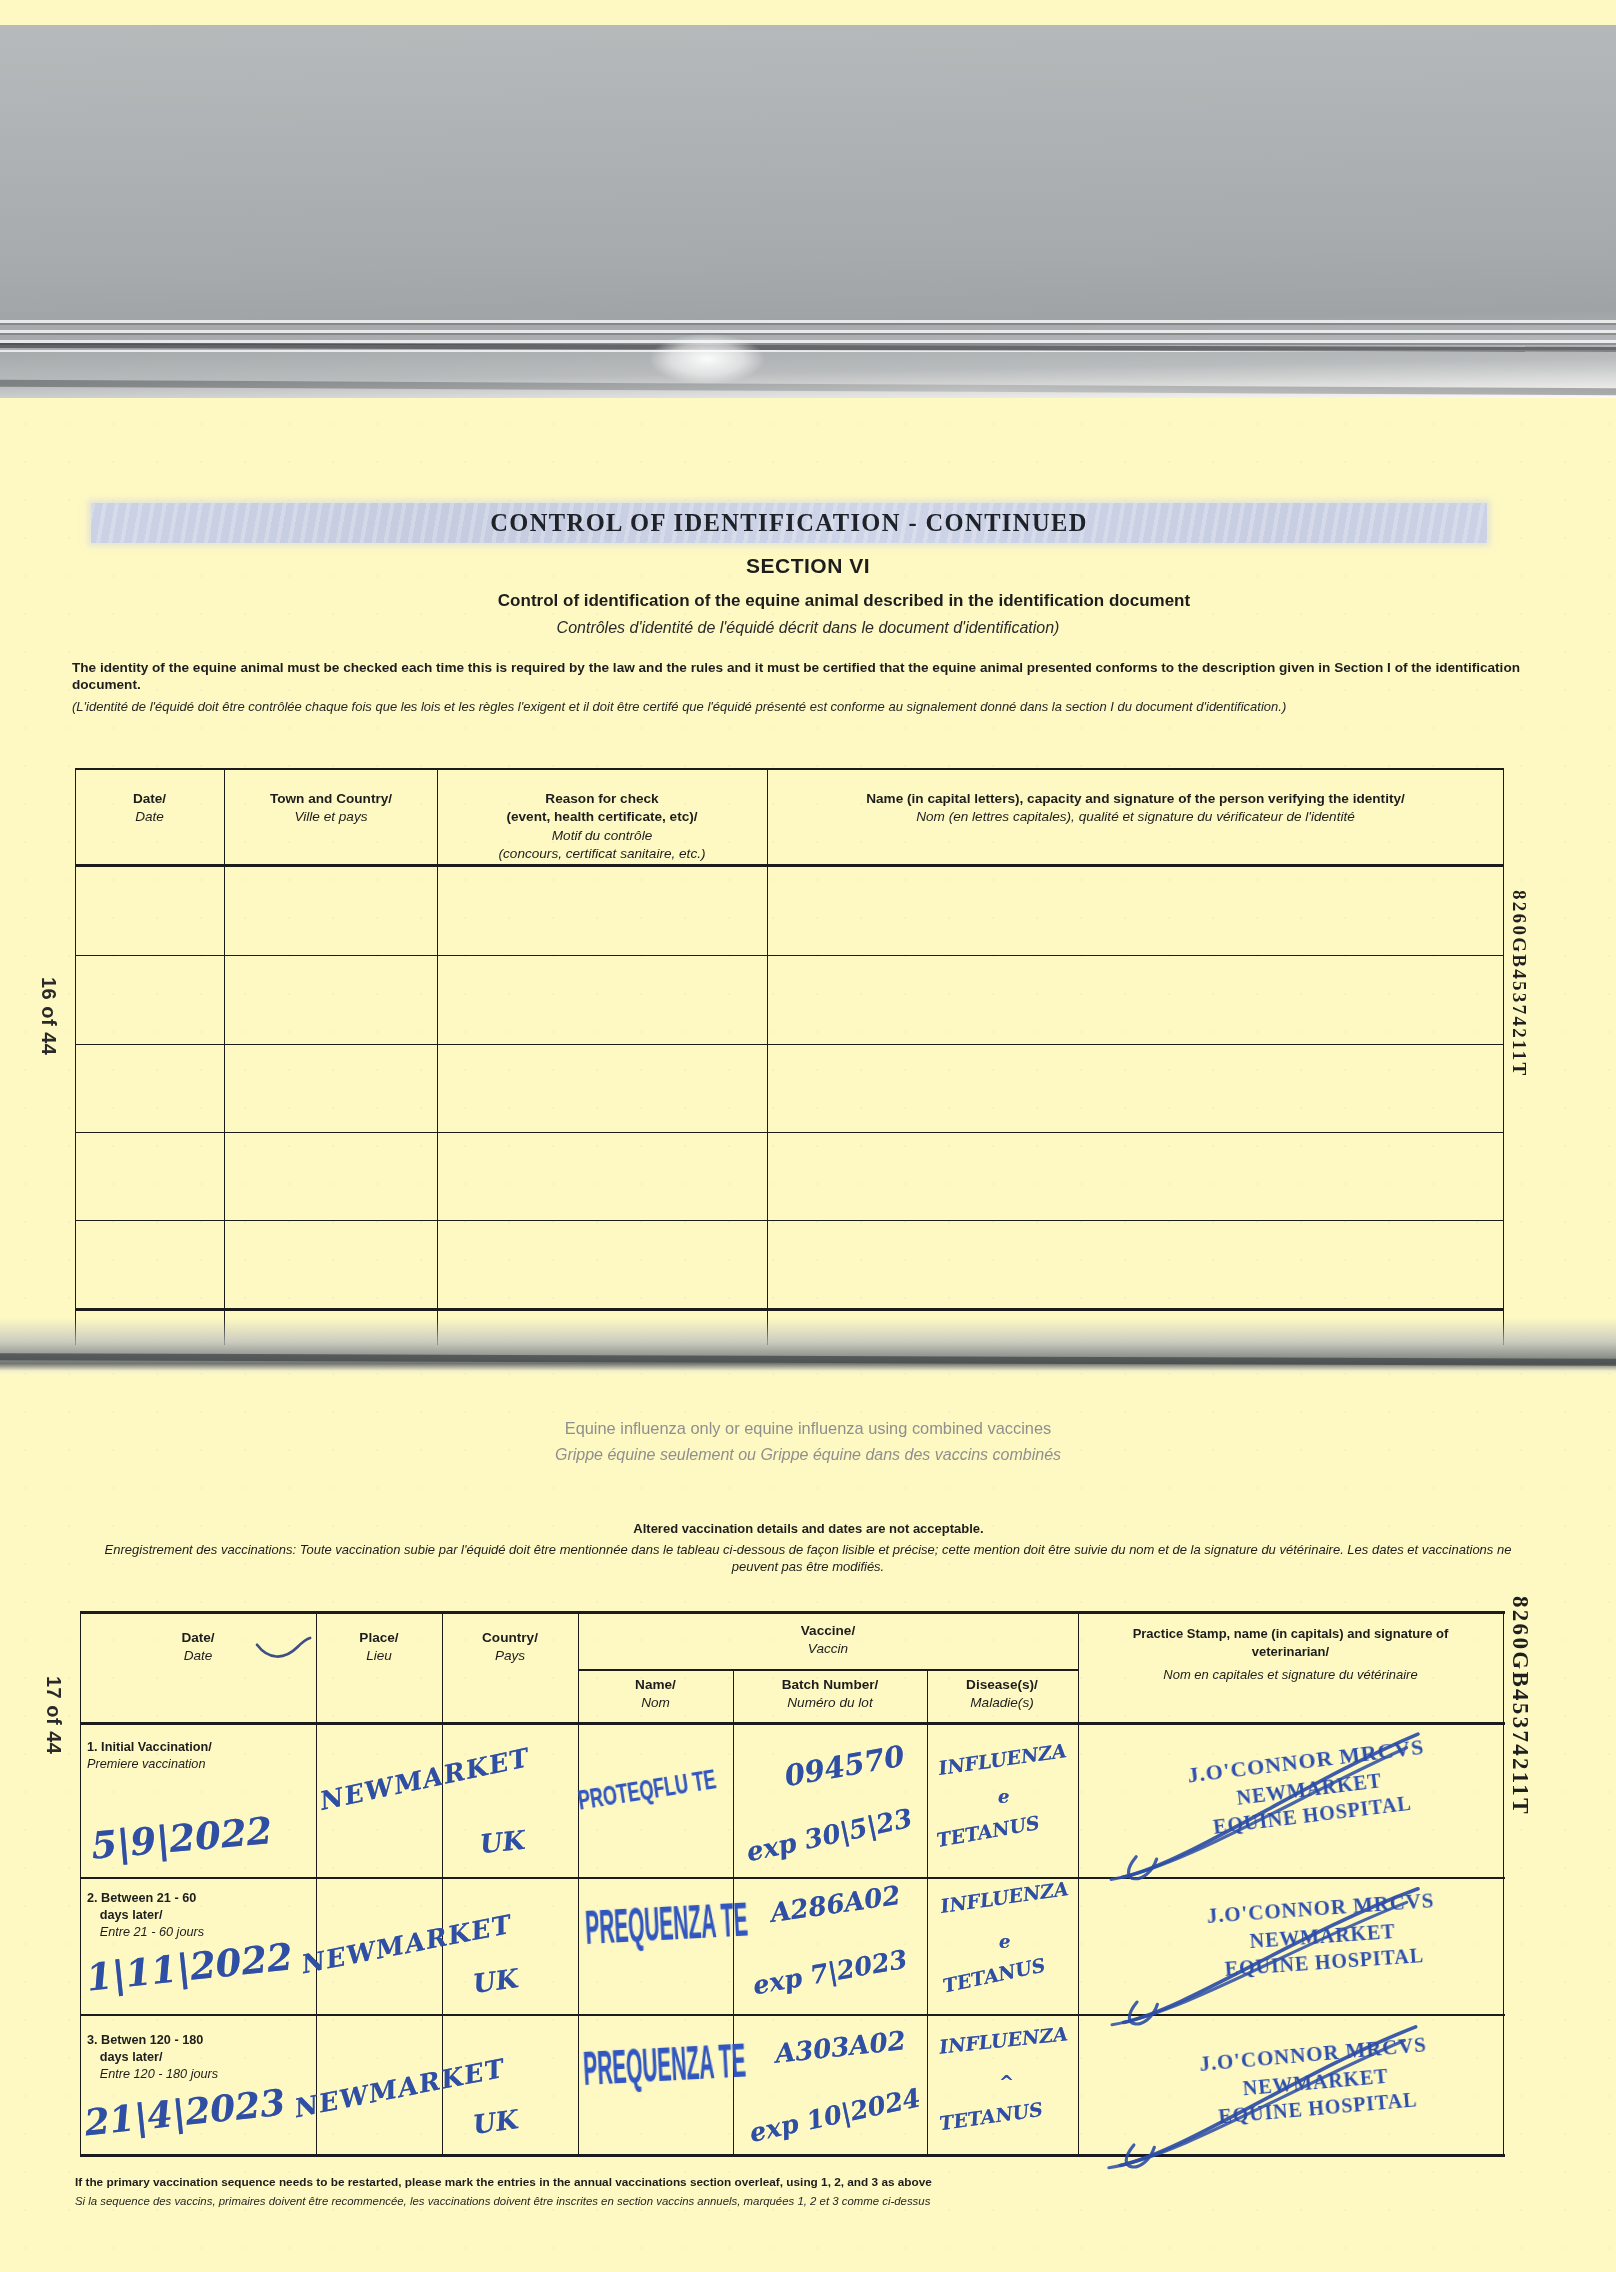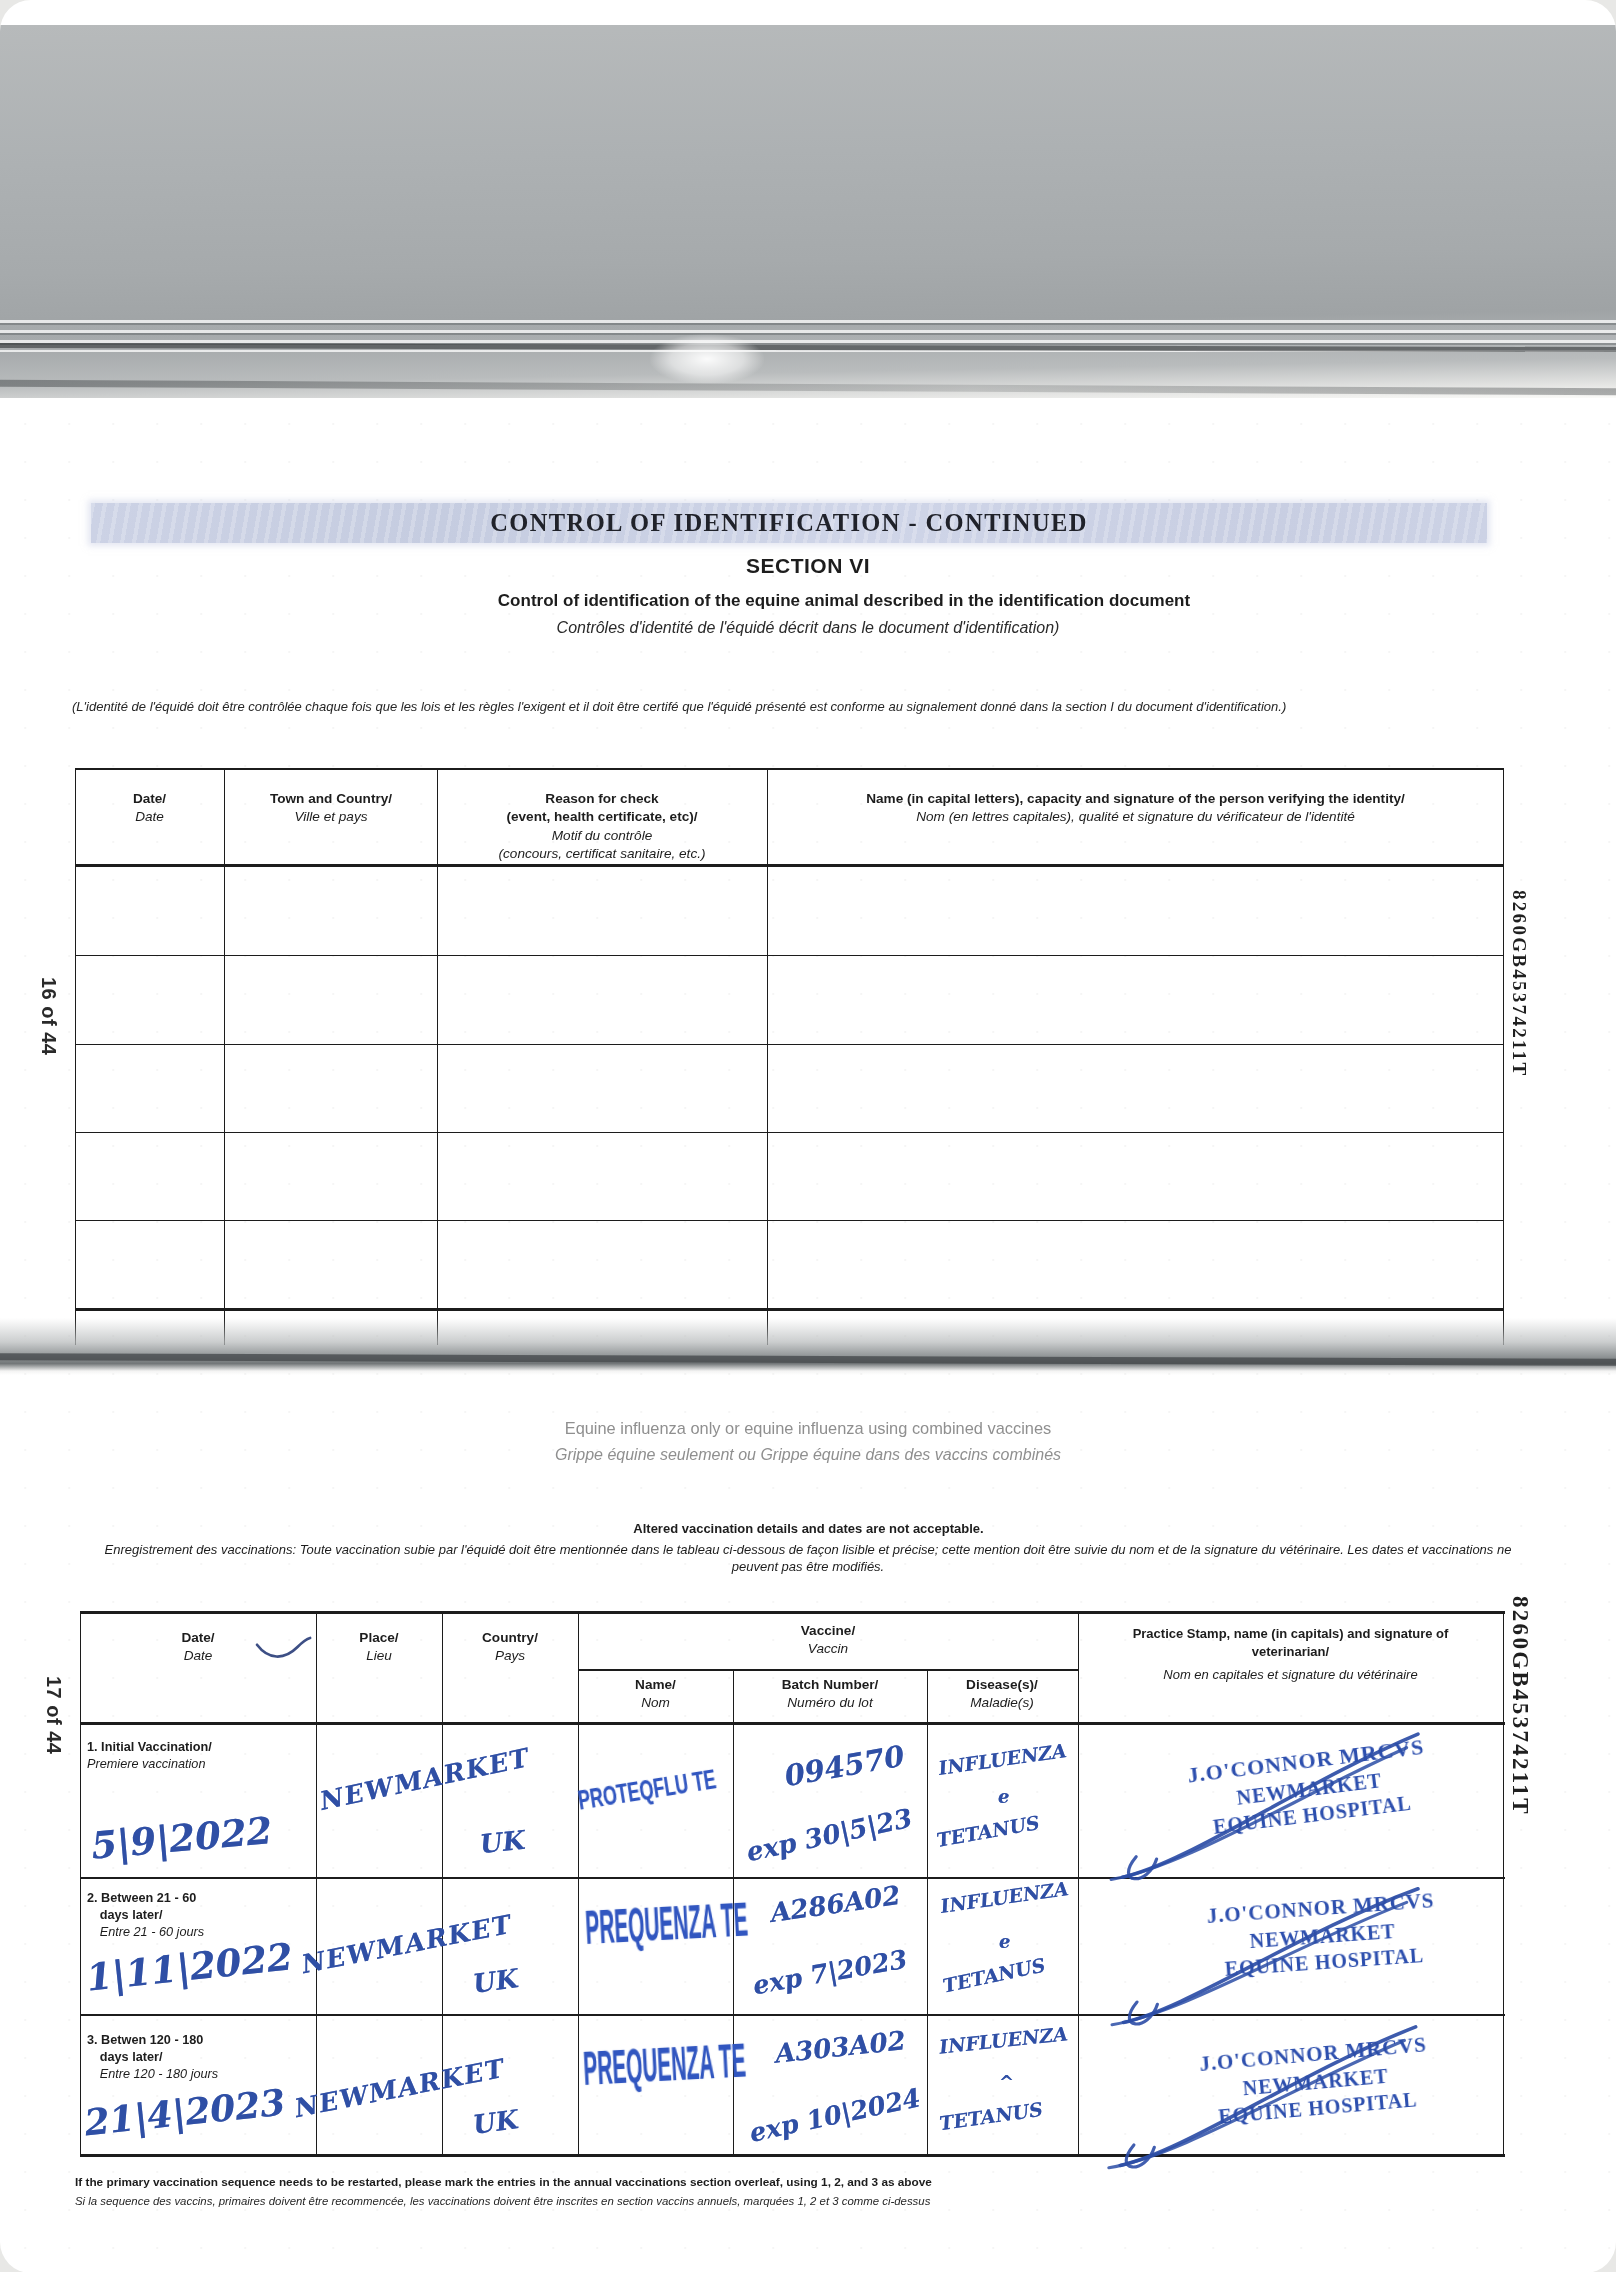--- a/index.html
+++ b/index.html
@@ -1,17 +1,17 @@
 <!DOCTYPE html>
 <html style="font-size:7.3px"><head>
 <meta charset="utf-8">
 <style>
   html,body{margin:0;padding:0;background:#e8e8e6;}
-  #page{position:relative;width:1616px;height:2273px;background:#ffffff;overflow:hidden;
-        font-family:"Liberation Sans",sans-serif;color:#1d1d1d;border-radius:31px;}
+  #page{position:relative;width:1616px;height:2273px;background:#fef9c3;overflow:hidden;
+        font-family:"Liberation Sans",sans-serif;color:#1d1d1d;}
   .abs{position:absolute;}
   .speckle{position:absolute;left:0;top:400px;width:1616px;height:1873px;pointer-events:none;
     background-image:radial-gradient(#cfcfcb 0.7px,transparent 0.8px),radial-gradient(#dcdcd8 0.5px,transparent 0.6px);
     background-size:44px 38px,28px 24px;background-position:3.2px 5px,14px 19.5px;opacity:.55;}
   
   .band-top{left:0;top:25px;width:1616px;height:373px;
     background:linear-gradient(179deg,#b7babb 0%,#adb1b3 35%,#a6aaac 62%,#9fa3a5 78%,#b9bcbd 90%,#eeeeec 98%,#fbfbf9 100%);}
   .band-top-streak{left:0;top:320px;width:1616px;height:32px;
     background:repeating-linear-gradient(180deg,rgba(255,255,255,.75) 0 3.2px,rgba(96,101,103,.45) 3.2px 5.5px,rgba(185,189,191,.25) 5.5px 10px);}
   .band-top-dark{left:0;top:345px;width:1616px;height:4.5px;background:rgba(38,42,44,.55);transform:rotate(.15deg);}
@@ -83,20 +83,21 @@
   <div class="speckle"></div>
 
   <div class="abs banner">
     <div class="banner-stripes"></div>
     <div class="banner-text">CONTROL OF IDENTIFICATION - CONTINUED</div>
   </div>
 
   <div class="abs h-title">SECTION VI</div>
   <div class="abs h-sub-en">Control of identification of the equine animal described in the identification document</div>
   <div class="abs h-sub-fr">Contrôles d'identité de l'équidé décrit dans le document d'identification)</div>
+  <div class="abs intro-en">The identity of the equine animal must be checked each time this is required by the law and the rules and it must be certified that the equine animal presented conforms to the description given in Section I of the identification document.</div>
   <div class="abs intro-fr">(L'identité de l'équidé doit être contrôlée chaque fois que les lois et les règles l'exigent et il doit être certifé que l'équidé présenté est conforme au signalement donné dans la section I du document d'identification.)</div>
 
   <div>
     <div class="hline" style="left:75px;top:768px;width:1429px;height:2.3px;"></div>
     <div class="hline" style="left:75px;top:864px;width:1429px;height:3.2px;"></div>
     <div class="hline" style="left:75px;top:955px;width:1429px;height:1.4px;"></div>
     <div class="hline" style="left:75px;top:1044px;width:1429px;height:1.4px;"></div>
     <div class="hline" style="left:75px;top:1132px;width:1429px;height:1.4px;"></div>
     <div class="hline" style="left:75px;top:1220px;width:1429px;height:1.4px;"></div>
     <div class="hline" style="left:75px;top:1308px;width:1429px;height:3.2px;"></div>

